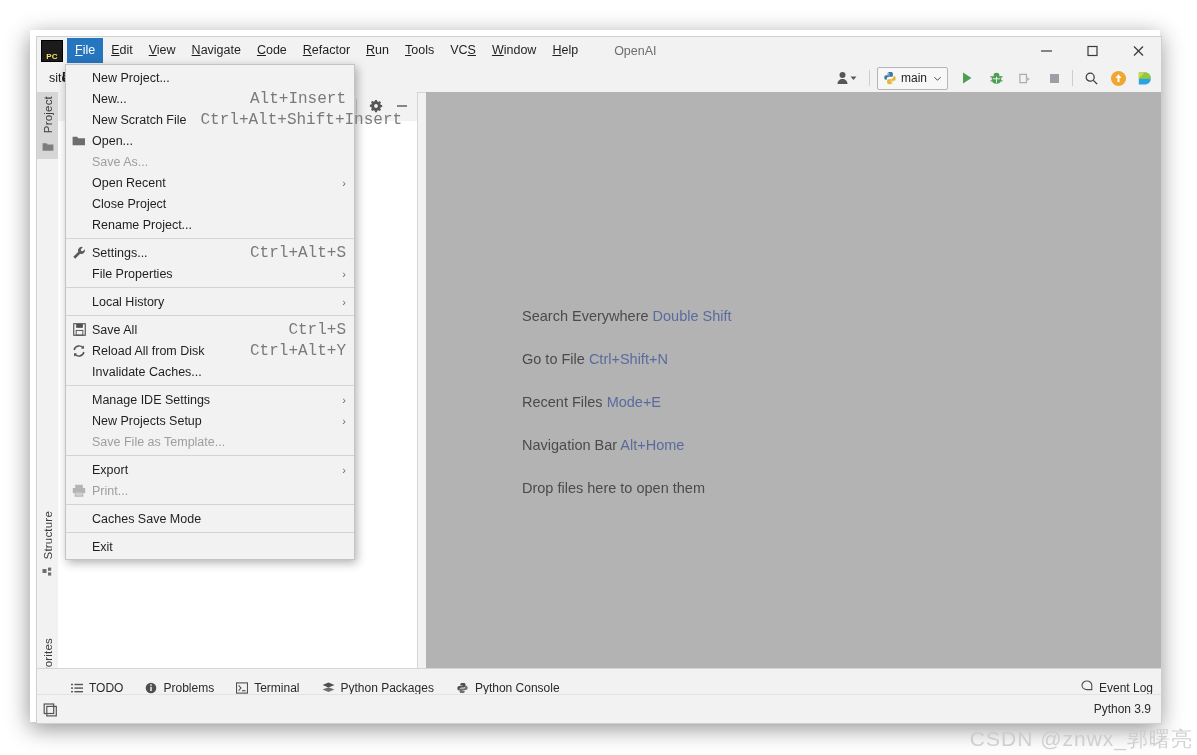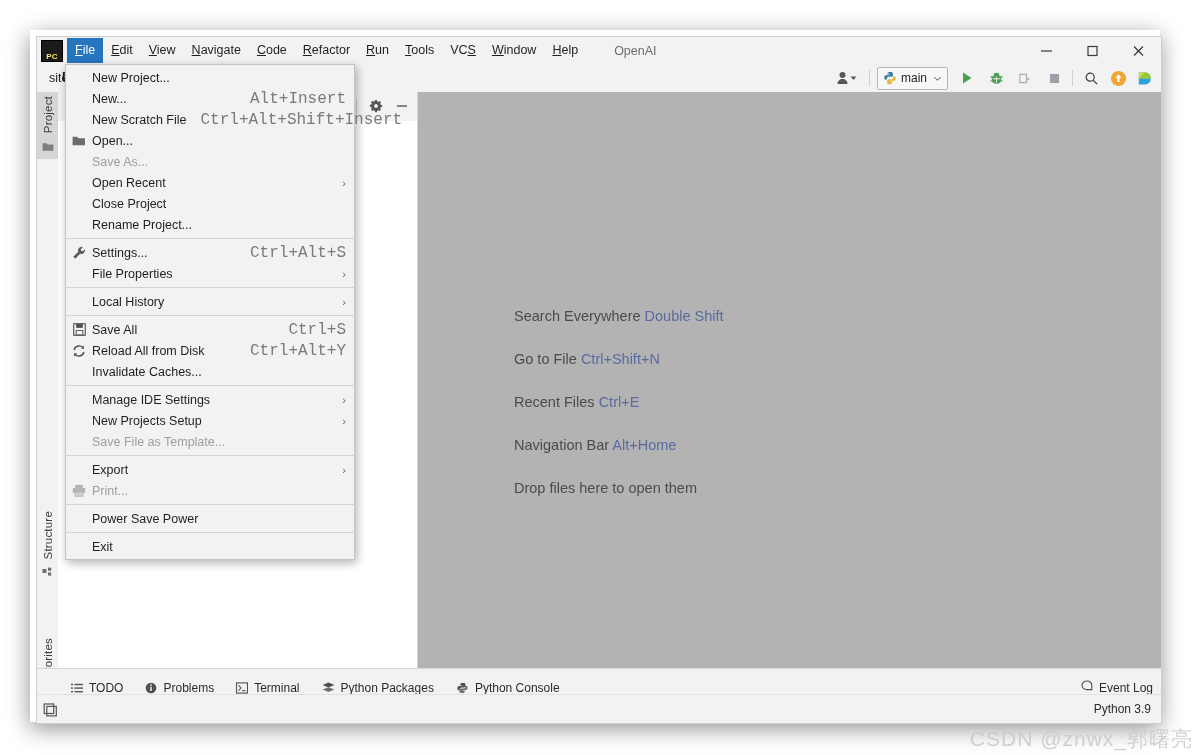--- a/index.html
+++ b/index.html
@@ -51,21 +51,21 @@
   
   .projpanel{position:absolute;left:21px;top:55px;width:359px;height:576px;background:#f2f2f2;border-right:1px solid #d6d6d6;}
   .projpanel-head{position:absolute;right:0;top:0;height:28px;display:flex;align-items:center;}
   .pp-sep{width:1px;height:15px;background:#cdcdcd;margin-right:8px;}
   .pp-btn{width:22px;height:22px;display:flex;align-items:center;justify-content:center;margin-right:4px;}
   .pp-body{position:absolute;left:0;top:29px;width:359px;height:547px;background:#ffffff;}
   .pp-drive{position:absolute;left:3px;top:4px;font-size:12.5px;font-weight:bold;color:#1f1f1f;}
   .pp-arrow{position:absolute;color:#8d8d8d;font-size:11px;}
 
   
-  .editor{position:absolute;left:381px;top:55px;width:743px;height:610px;background:#b3b3b3;}
+  .editor{position:absolute;left:389px;top:55px;width:743px;height:610px;background:#b3b3b3;}
   .hints{position:absolute;left:96px;top:215px;}
   .hint{font-size:14.5px;color:#4b4b4b;margin-bottom:25px;white-space:nowrap;line-height:18px;}
   .hint .key{color:#5a6b9e;}
 
   
   .bottombar{position:absolute;left:0;top:631px;width:1124px;height:26px;background:#f2f2f2;
              border-top:1px solid #d6d6d6;display:flex;align-items:flex-end;}
   .bb-item{display:flex;align-items:center;margin-right:22px;font-size:12px;color:#2b2b2b;white-space:nowrap;}
   .bb-item .bicon{margin-right:6px;display:flex;align-items:center;}
   .bb-right{position:absolute;right:8px;display:flex;align-items:center;font-size:12px;color:#2b2b2b;}
@@ -271,21 +271,21 @@
       <div class="pp-body"></div>
       <div class="pp-drive" style="top:-22px;left:4px;">D:</div>
       <div class="pp-arrow" style="left:9px;top:68px;">›</div>
       <div class="pp-arrow" style="left:9px;top:89px;">›</div>
     </div>
 
     <div class="editor">
       <div class="hints" id="hints">
           <div class="hint"><span>Search Everywhere</span> <span class="key">Double Shift</span></div>
           <div class="hint"><span>Go to File</span> <span class="key">Ctrl+Shift+N</span></div>
-          <div class="hint"><span>Recent Files</span> <span class="key">Ctrl+E</span></div>
+          <div class="hint"><span>Recent Files</span> <span class="key">Mode+E</span></div>
           <div class="hint"><span>Navigation Bar</span> <span class="key">Alt+Home</span></div>
           <div class="hint"><span>Drop files here to open them</span></div>
         </div>
     </div>
 
     <div class="bottombar">
       <div style="width:34px"></div>
       <div class="bb-item">
         <span class="bicon">
           <svg width="12" height="11" viewBox="0 0 12 11">
@@ -473,21 +473,21 @@
               <rect x="3.2" y="0.8" width="7.6" height="3.2" fill="#b4b4b4"></rect>
               <rect x="0.8" y="4" width="12.4" height="5" fill="#b4b4b4"></rect>
               <rect x="3.2" y="8" width="7.6" height="4.2" fill="#cfcfcf" stroke="#b4b4b4" stroke-width="1"></rect>
             </svg>
           </span>
           <span class="mlabel">Print...</span>
         </div>
         <div class="msep"></div>
         <div class="mrow">
           <span class="micon"></span>
-          <span class="mlabel">Power Save Power</span>
+          <span class="mlabel">Caches Save Mode</span>
         </div>
         <div class="msep"></div>
         <div class="mrow">
           <span class="micon"></span>
           <span class="mlabel">Exit</span>
         </div>
       </div>
 
   </div>
 

